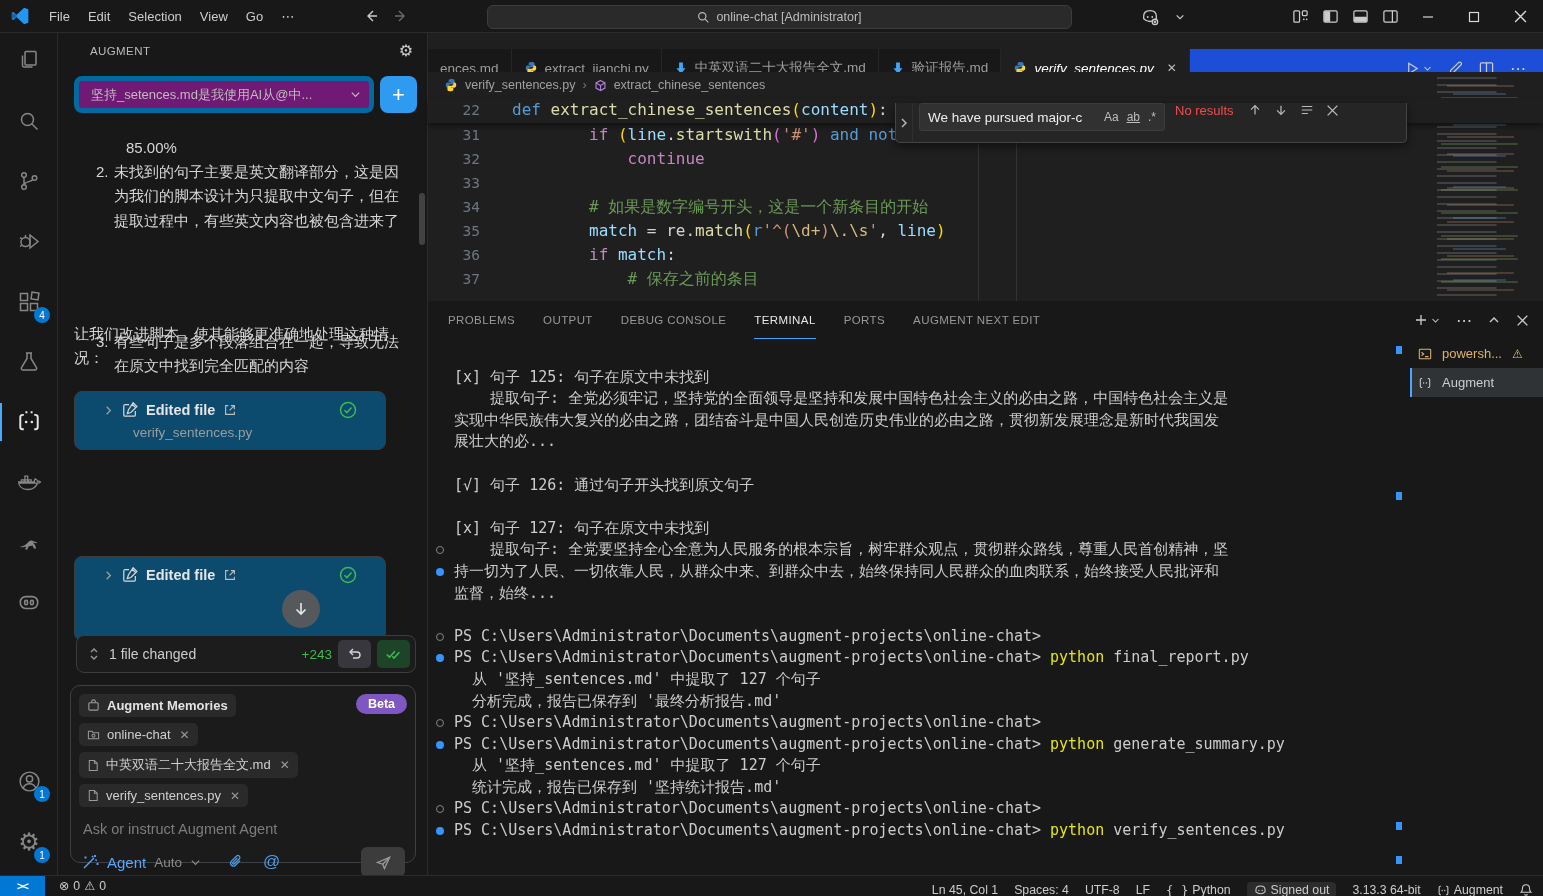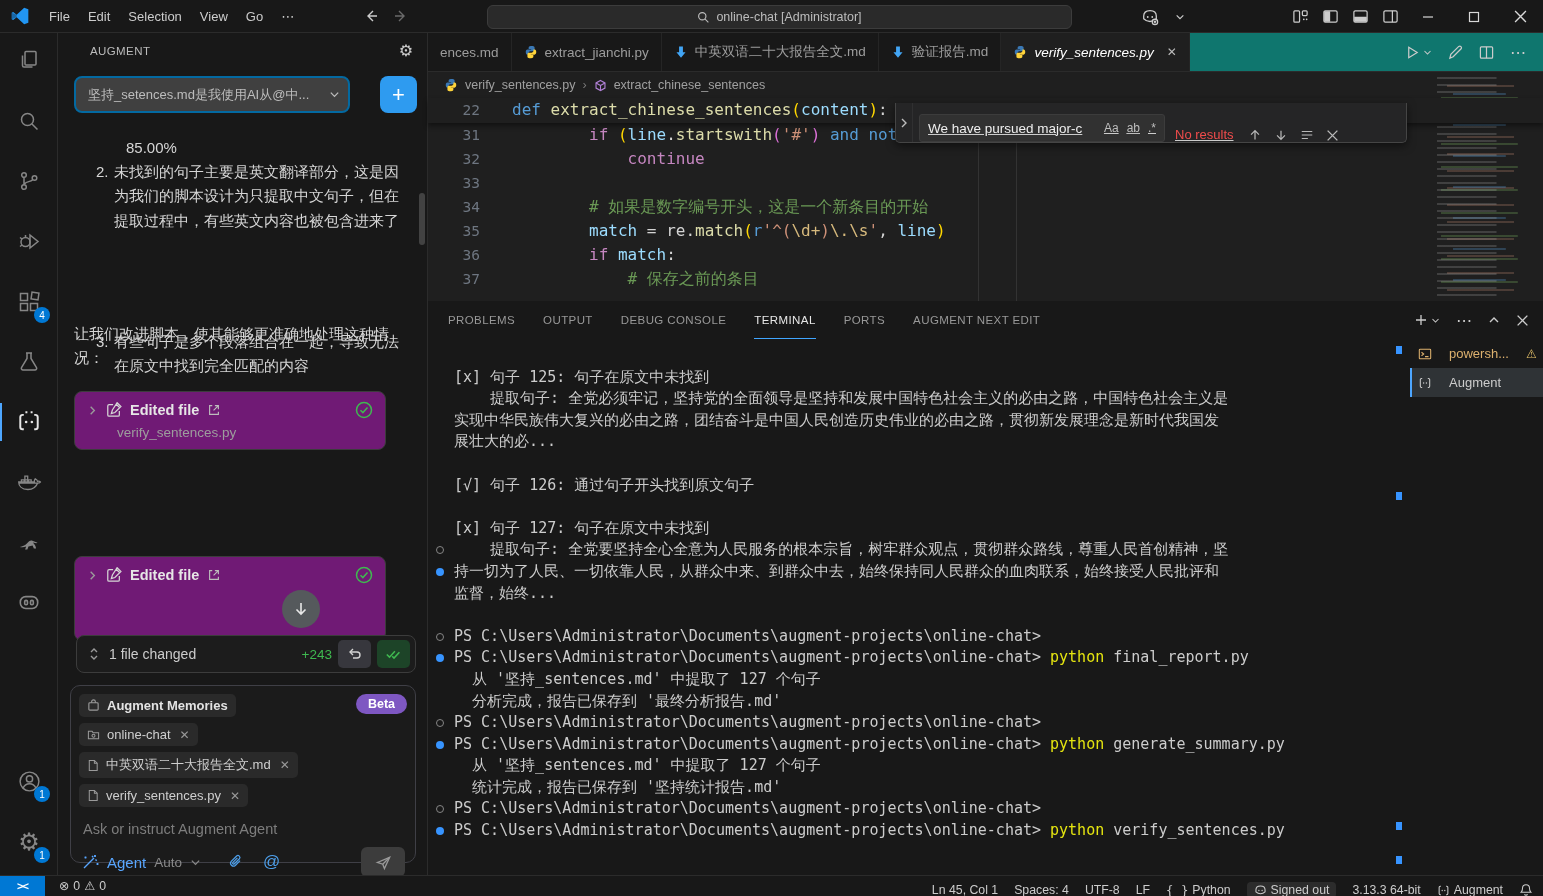--- a/index.html
+++ b/index.html
@@ -28,29 +28,29 @@
   .act-item.active { color:#e7e7e7; }
   .act-item.active::before { content:""; position:absolute; left:0; top:6px; bottom:6px; width:2px; background:#4da6ff; }
   .badge { position:absolute; right:8px; bottom:4px; min-width:16px; height:16px; border-radius:9px; background:#0078d4;
     color:#fff; font-size:10px; display:flex; align-items:center; justify-content:center; padding:0 3px; }
 
   
   #sidebar { position:absolute; left:58px; top:33px; width:370px; height:842px; background:#181818; border-right:1px solid #2b2b2b; }
   #sb-head { position:absolute; left:0; top:0; width:100%; height:35px; display:flex; align-items:center; padding:0 14px 0 32px; }
   #sb-title { font-size:11.5px; letter-spacing:.4px; color:#bbbbbb; }
   #sb-gear { margin-left:auto; color:#cccccc; font-size:16px; }
-  #ctx-pill { position:absolute; left:16px; top:43px; width:276px; height:37px; background:#404040; border:2px solid #0369a1;
+  #ctx-pill { position:absolute; left:16px; top:43px; width:300px; height:37px; background:#701a75; border:5px solid #0369a1;
     border-radius:8px; display:flex; align-items:center; padding:0 8px 0 12px; font-size:13px; color:#bdbdbd; }
   #ctx-pill .lbl { max-width:252px; overflow:hidden; white-space:nowrap; }
   #ctx-plus { position:absolute; left:322px; top:43px; width:37px; height:37px; background:#2e9bf0; border-radius:8px;
     color:#fff; display:flex; align-items:center; justify-content:center; font-size:22px; }
   .sb-text { position:absolute; left:16px; width:330px; font-size:15px; line-height:24.3px; color:#d6d6d6; }
   .num-item { padding-left:40px; position:relative; }
   .num-item .n { position:absolute; left:22px; }
-  .sb-card { position:absolute; left:16px; width:312px; background:#701a75; border:1px solid #3c3c3c; border-radius:8px; padding:9px 12px; }
+  .sb-card { position:absolute; left:16px; width:312px; background:#0c4a6e; border:1px solid #3c3c3c; border-radius:8px; padding:9px 28px; }
   .card-row { display:flex; align-items:center; gap:8px; font-size:14.5px; color:#e6e6e6; font-weight:bold; }
   .card-row .chev { color:#9a9a9a; }
   .card-check { margin-left:auto; color:#3fb950; }
   .card-file { margin:6px 0 0 30px; font-size:13.5px; color:#9d9d9d; font-weight:normal; }
   #scrolldown-btn { position:absolute; left:224px; top:557px; width:38px; height:38px; border-radius:50%; background:#55595c;
     color:#e8e8e8; display:flex; align-items:center; justify-content:center; z-index:3; }
   #changes-bar { position:absolute; left:18px; top:602px; width:340px; height:38px; background:#1c1c1c; border:1px solid #3c3c3c;
     border-radius:8px; display:flex; align-items:center; padding:0 5px 0 12px; z-index:4; font-size:14px; }
   #changes-bar .updn { color:#9a9a9a; margin-right:10px; }
   #changes-added { color:#3fb950; margin-left:auto; font-size:13.5px; }
@@ -64,21 +64,21 @@
   #beta-pill { float:right; background:#7e57c2; color:#fff; font-size:12.5px; font-weight:bold; border-radius:11px; padding:3px 12px; }
   #mem-ph { font-size:14.5px; color:#7d7d7d; margin:8px 0 10px 4px; }
   #agent-row { display:flex; align-items:center; gap:8px; padding:0 2px; }
   #agent-row .agent-lbl { color:#58a6ff; font-size:15px; }
   #agent-row .mode { color:#8a8a8a; font-size:13.5px; }
   #send-btn { margin-left:auto; width:44px; height:30px; background:#3c3c3c; border-radius:6px; display:flex; align-items:center; justify-content:center; color:#9a9a9a; }
   #sb-scroll { position:absolute; right:2px; top:160px; width:6px; height:52px; background:#424242; border-radius:3px; }
 
   
   #editor { position:absolute; left:428px; top:33px; width:1115px; height:268px; background:#1f1f1f; }
-  #tabbar { position:absolute; left:0; top:0; width:100%; height:39px; background:#0f766e; display:flex; border-bottom:1px solid #2b2b2b;text-align:right; }
+  #tabbar { position:absolute; left:0; top:16px; width:100%; height:39px; background:#1d4ed8; display:flex; border-bottom:1px solid #2b2b2b;text-align:right; }
   .tab { display:flex; align-items:center; gap:7px; padding:0 12px; font-size:13.5px; color:#9d9d9d; background:#181818;
     border-right:1px solid #252525; white-space:nowrap; }
   .tab.active { background:#1f1f1f; color:#ffffff; }
   .tab.active .tab-lbl { font-style:italic; }
   .tab .x { color:#bdbdbd; margin-left:6px; font-size:12px; }
   #ed-actions { margin-left:auto; display:flex; align-items:center; gap:16px; padding-right:16px; color:#cccccc; }
   #breadcrumb { position:absolute; left:0; top:39px; width:100%; height:26px; display:flex; align-items:center; gap:7px;
     padding-left:16px; font-size:12.5px; color:#a0a0a0; background:#1f1f1f; }
   #breadcrumb .sep { color:#7a7a7a; }
   #code { position:absolute; left:0; top:65px; width:100%; height:203px; font-family:"DejaVu Sans Mono",monospace; font-size:16px; }
@@ -92,21 +92,21 @@
     background-image:
       repeating-linear-gradient(0deg, rgba(212,212,212,.22) 0 2px, transparent 2px 7px),
       repeating-linear-gradient(0deg, rgba(106,153,85,.4) 0 2px, transparent 2px 23px),
       repeating-linear-gradient(0deg, rgba(86,156,214,.35) 0 2px, transparent 2px 31px),
       repeating-linear-gradient(0deg, rgba(206,145,120,.3) 0 2px, transparent 2px 17px);
     background-size:62% 100%,80% 100%,55% 100%,70% 100%;
     background-position:4px 0,8px 3px,20px 9px,14px 5px; background-repeat:no-repeat; }
 
   
   #find { position:absolute; left:467px; top:70px; width:512px; height:40px; background:#252526; border:1px solid #454545;
-    border-top:none; border-radius:0 0 5px 5px; box-shadow:0 3px 8px rgba(0,0,0,.5); display:flex; align-items:flex-end; z-index:5;text-decoration:underline; }
+    border-top:none; border-radius:0 0 5px 5px; box-shadow:0 3px 8px rgba(0,0,0,.5); display:flex; align-items:flex-start; z-index:5; }
   #find-collapse { width:17px; height:100%; display:flex; align-items:center; justify-content:center; color:#bdbdbd; border-right:1px solid #303031; }
   #find-input { width:246px; height:28px; background:#313131; border:1px solid #3c3c3c; border-radius:3px; margin-left:6px;
     display:flex; align-items:center; padding:0 4px 0 8px; font-size:13.5px; color:#eeeeee; }
   #find-input .q { flex:1; white-space:nowrap; overflow:hidden; }
   .find-tgl { color:#bdbdbd; font-size:12px; padding:2px 4px; border-radius:3px; }
   .find-tgl.word { text-decoration:underline; }
   #find-status { color:#f14c4c; font-size:13px; margin-left:10px; white-space:nowrap; }
   #find-nav { display:flex; align-items:center; gap:12px; margin-left:14px; color:#b9b9b9; }
 
   
@@ -116,21 +116,21 @@
   .ptab.active { color:#e7e7e7; border-bottom:1px solid #40a6ff; }
   #panel-actions { position:absolute; right:14px; top:0; height:38px; display:flex; align-items:center; gap:16px; color:#cccccc; }
   #terminal { position:absolute; left:0; top:38px; width:967px; height:536px; padding:6px 0 0 26px;
     font-family:"DejaVu Sans Mono",monospace; font-size:15px; }
   .tline { position:relative; height:21.6px; line-height:21.6px; white-space:pre; }
   .c-w { color:#cccccc; } .c-y { color:#e5e510; }
   .deco { position:absolute; left:-18px; top:7px; width:8px; height:8px; border-radius:50%; }
   .deco.o { border:1px solid #858585; } .deco.b { background:#3794ff; }
   .smark { position:absolute; left:968px; width:6px; height:8px; background:#3794ff; }
   #term-list { position:absolute; right:0; top:38px; width:133px; }
-  .term-row { height:29px; display:flex; align-items:center; gap:17px; padding-left:8px; font-size:13px; color:#cccccc; }
+  .term-row { height:29px; display:flex; align-items:center; gap:10px; padding-left:8px; font-size:13px; color:#cccccc; }
   .term-row.warnrow { color:#ddb16e; }
   .term-row.active { background:#2f3336; border-left:2px solid #4da6ff; padding-left:6px; }
   .term-row .wic { color:#e9c46a; font-size:12px; }
 
   
   #statusbar { position:absolute; left:0; top:875px; width:1543px; height:21px; background:#181818; border-top:1px solid #2b2b2b;
     display:flex; align-items:center; font-size:12.3px; color:#cccccc; }
   #remote { width:45px; height:21px; background:#0078d4; color:#fff; display:flex; align-items:center; justify-content:center;
     font-weight:bold; font-size:11px; letter-spacing:-1px; }
   .sb-item { display:flex; align-items:center; gap:4px; margin-left:14px; white-space:nowrap; }

